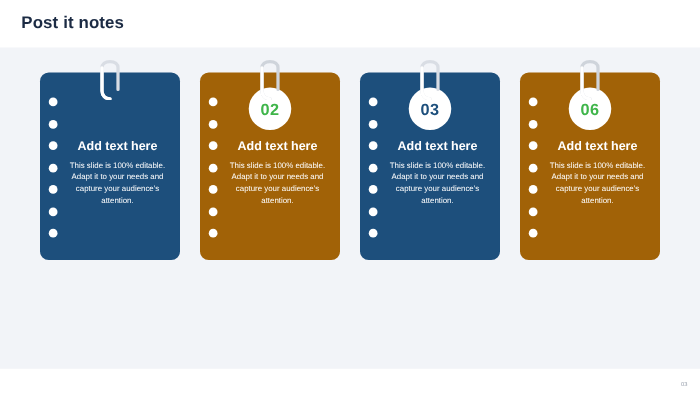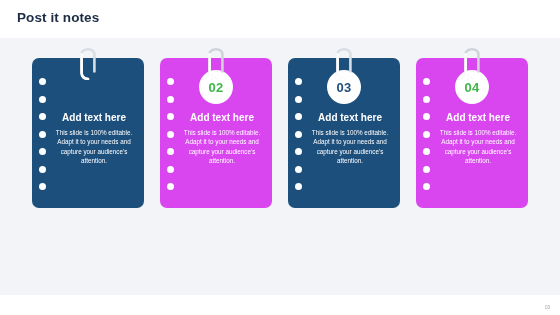--- a/index.html
+++ b/index.html
@@ -58,21 +58,21 @@
     position: relative;
     width: 112px;
     height: 150px;
     border-radius: 7px;
     box-sizing: border-box;
   }
   .card.dark {
     background: #1d4f7c;
   }
   .card.green {
-    background: #d946ef;
+    background: #a16207;
   }
   
   .holes {
     position: absolute;
     left: 7px;
     top: 20px;
     width: 9px;
     height: 112px;
     display: flex;
     flex-direction: column;
@@ -235,21 +235,21 @@
     </div>
 
     <div class="card green">
       <span class="clip">
         <svg width="22" height="34" viewBox="0 0 22 34">
           <path d="M11 33 C7.2 33 4.6 30.4 4.6 26.8 L4.6 8.2 C4.6 5.4 6.9 3.2 11 3.2 C15.1 3.2 17.4 5.4 17.4 8.2 L17.4 25.5" fill="none" stroke="#cfd4db" stroke-width="2.6" stroke-linecap="round"></path>
           <path d="M11 33 C7.2 33 4.6 30.4 4.6 26.8 L4.6 8.2" fill="none" stroke="#ffffff" stroke-width="2.6" stroke-linecap="round"></path>
         </svg>
       </span>
       <div class="badge">
-        <span class="badge-num">04</span>
+        <span class="badge-num">06</span>
       </div>
       <div class="holes">
         <span class="hole"></span>
         <span class="hole"></span>
         <span class="hole"></span>
         <span class="hole"></span>
         <span class="hole"></span>
         <span class="hole"></span>
         <span class="hole"></span>
       </div>

